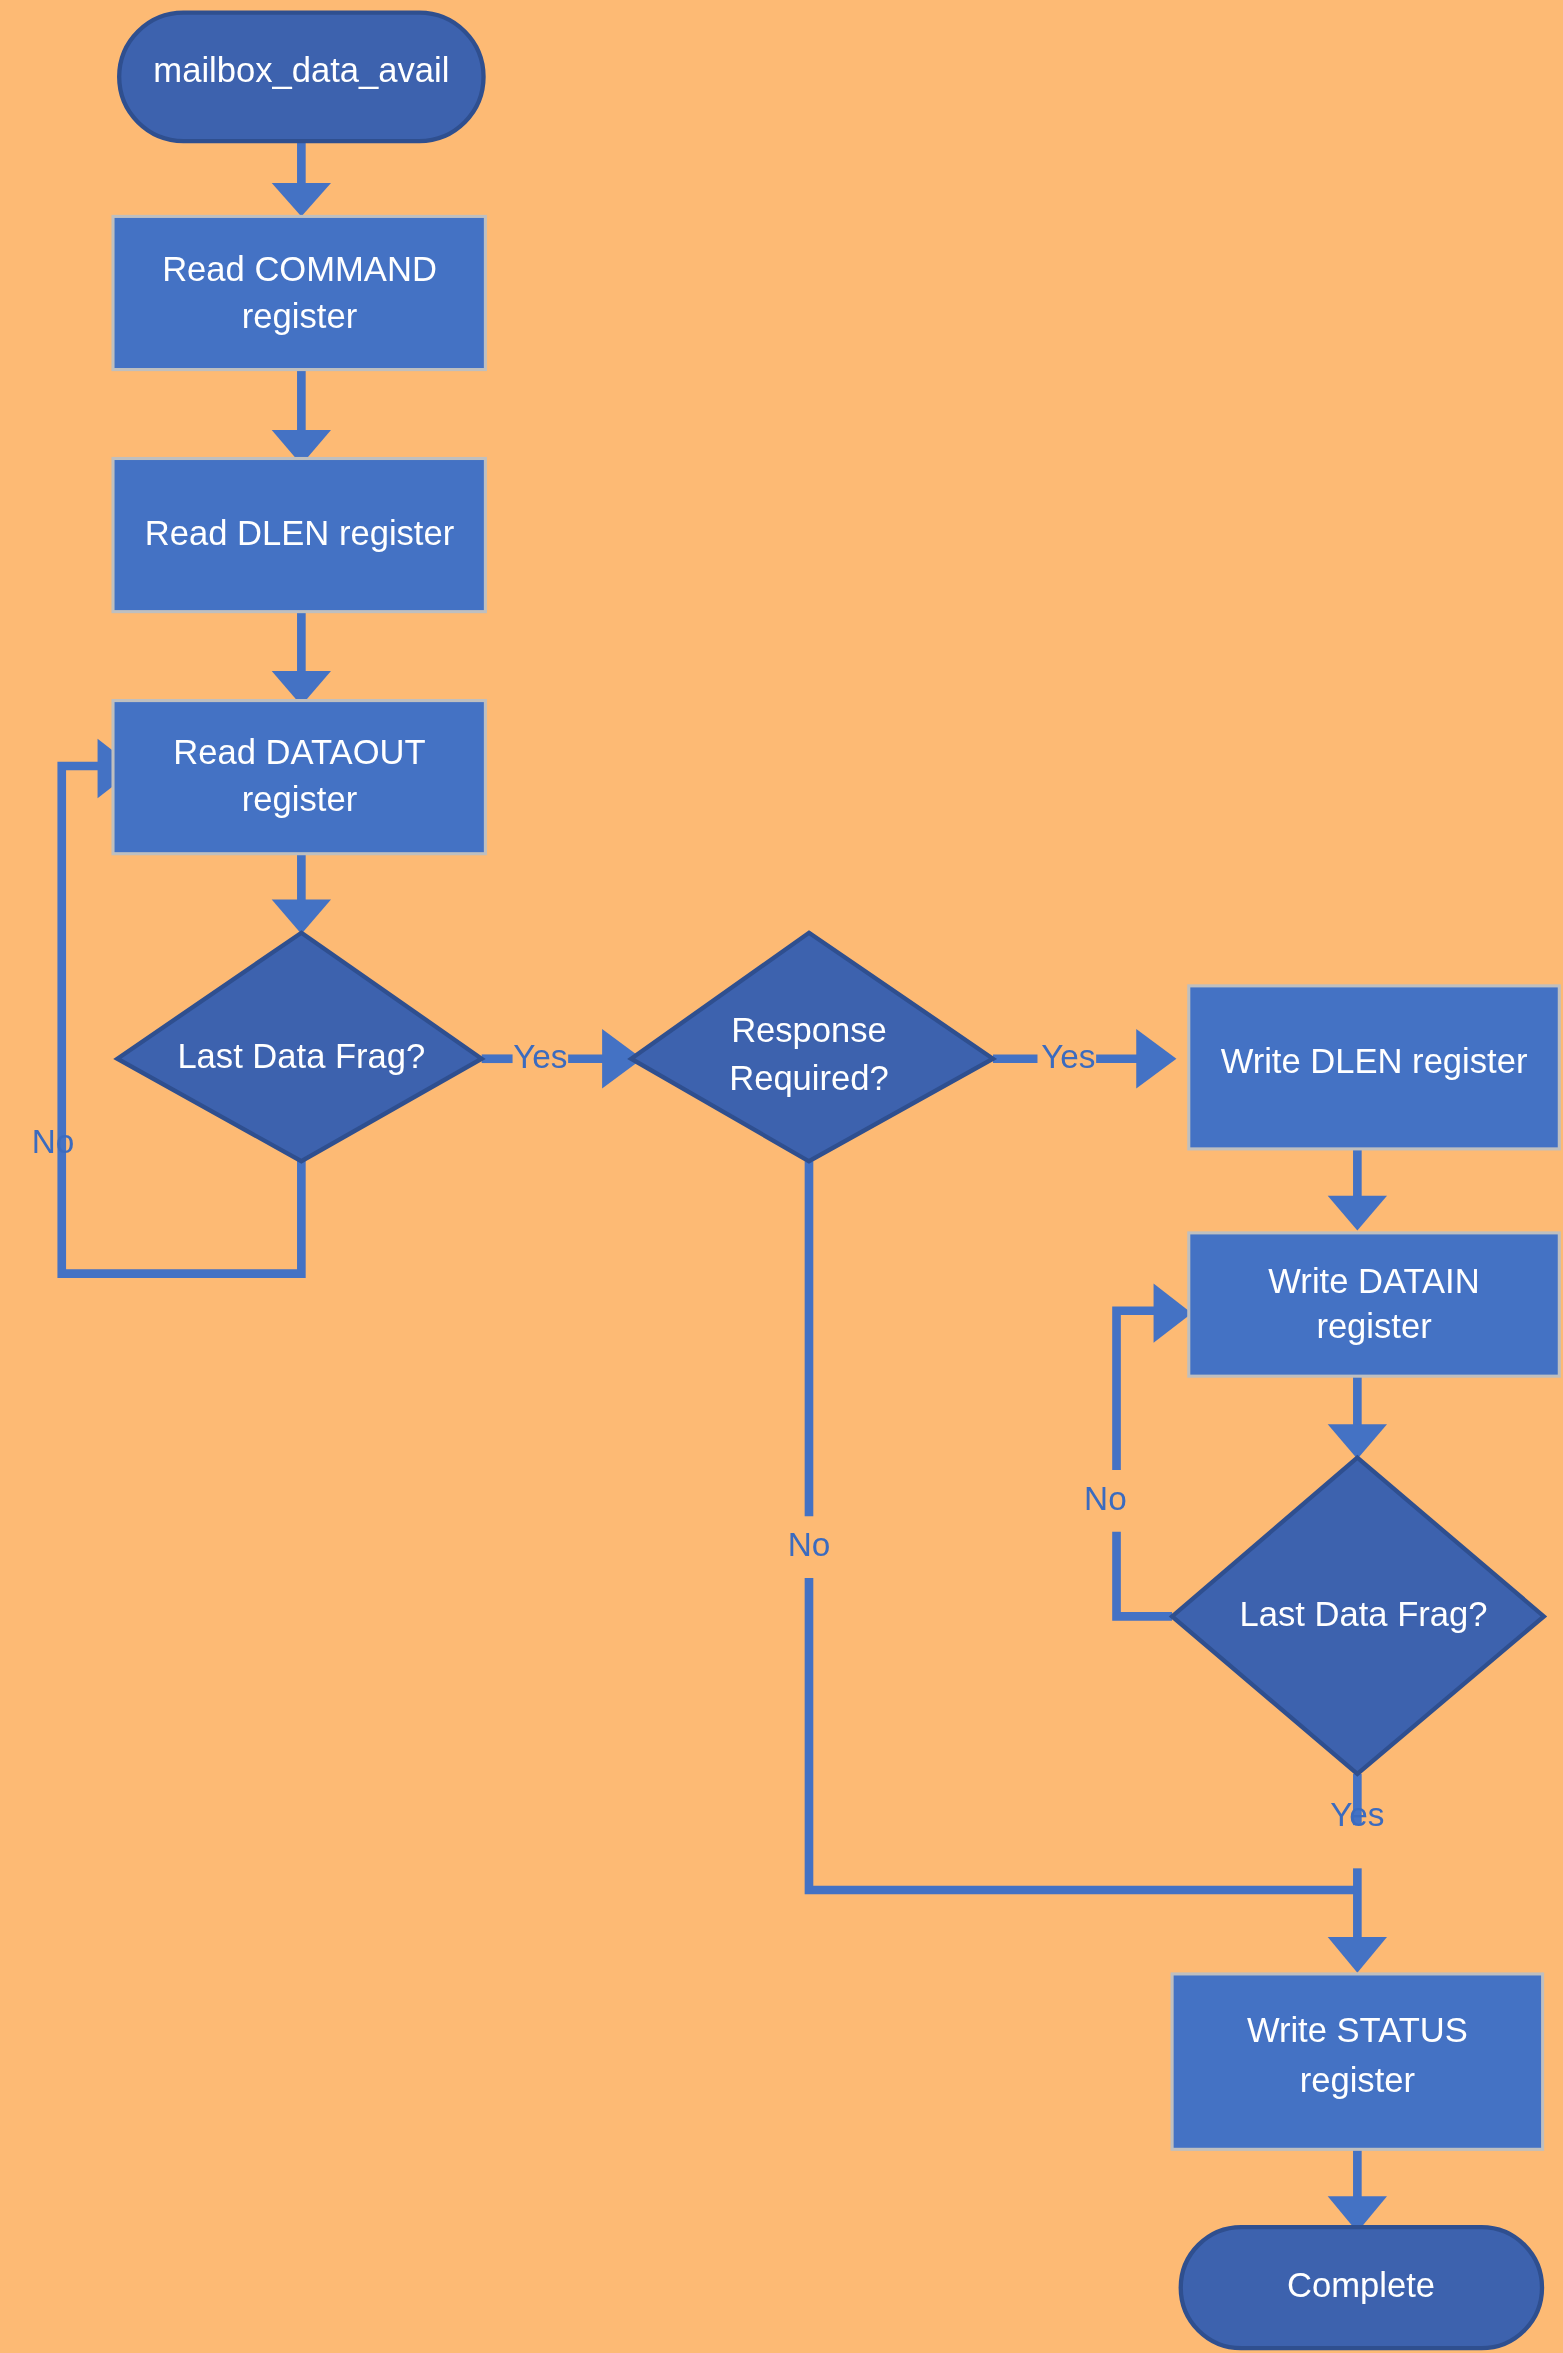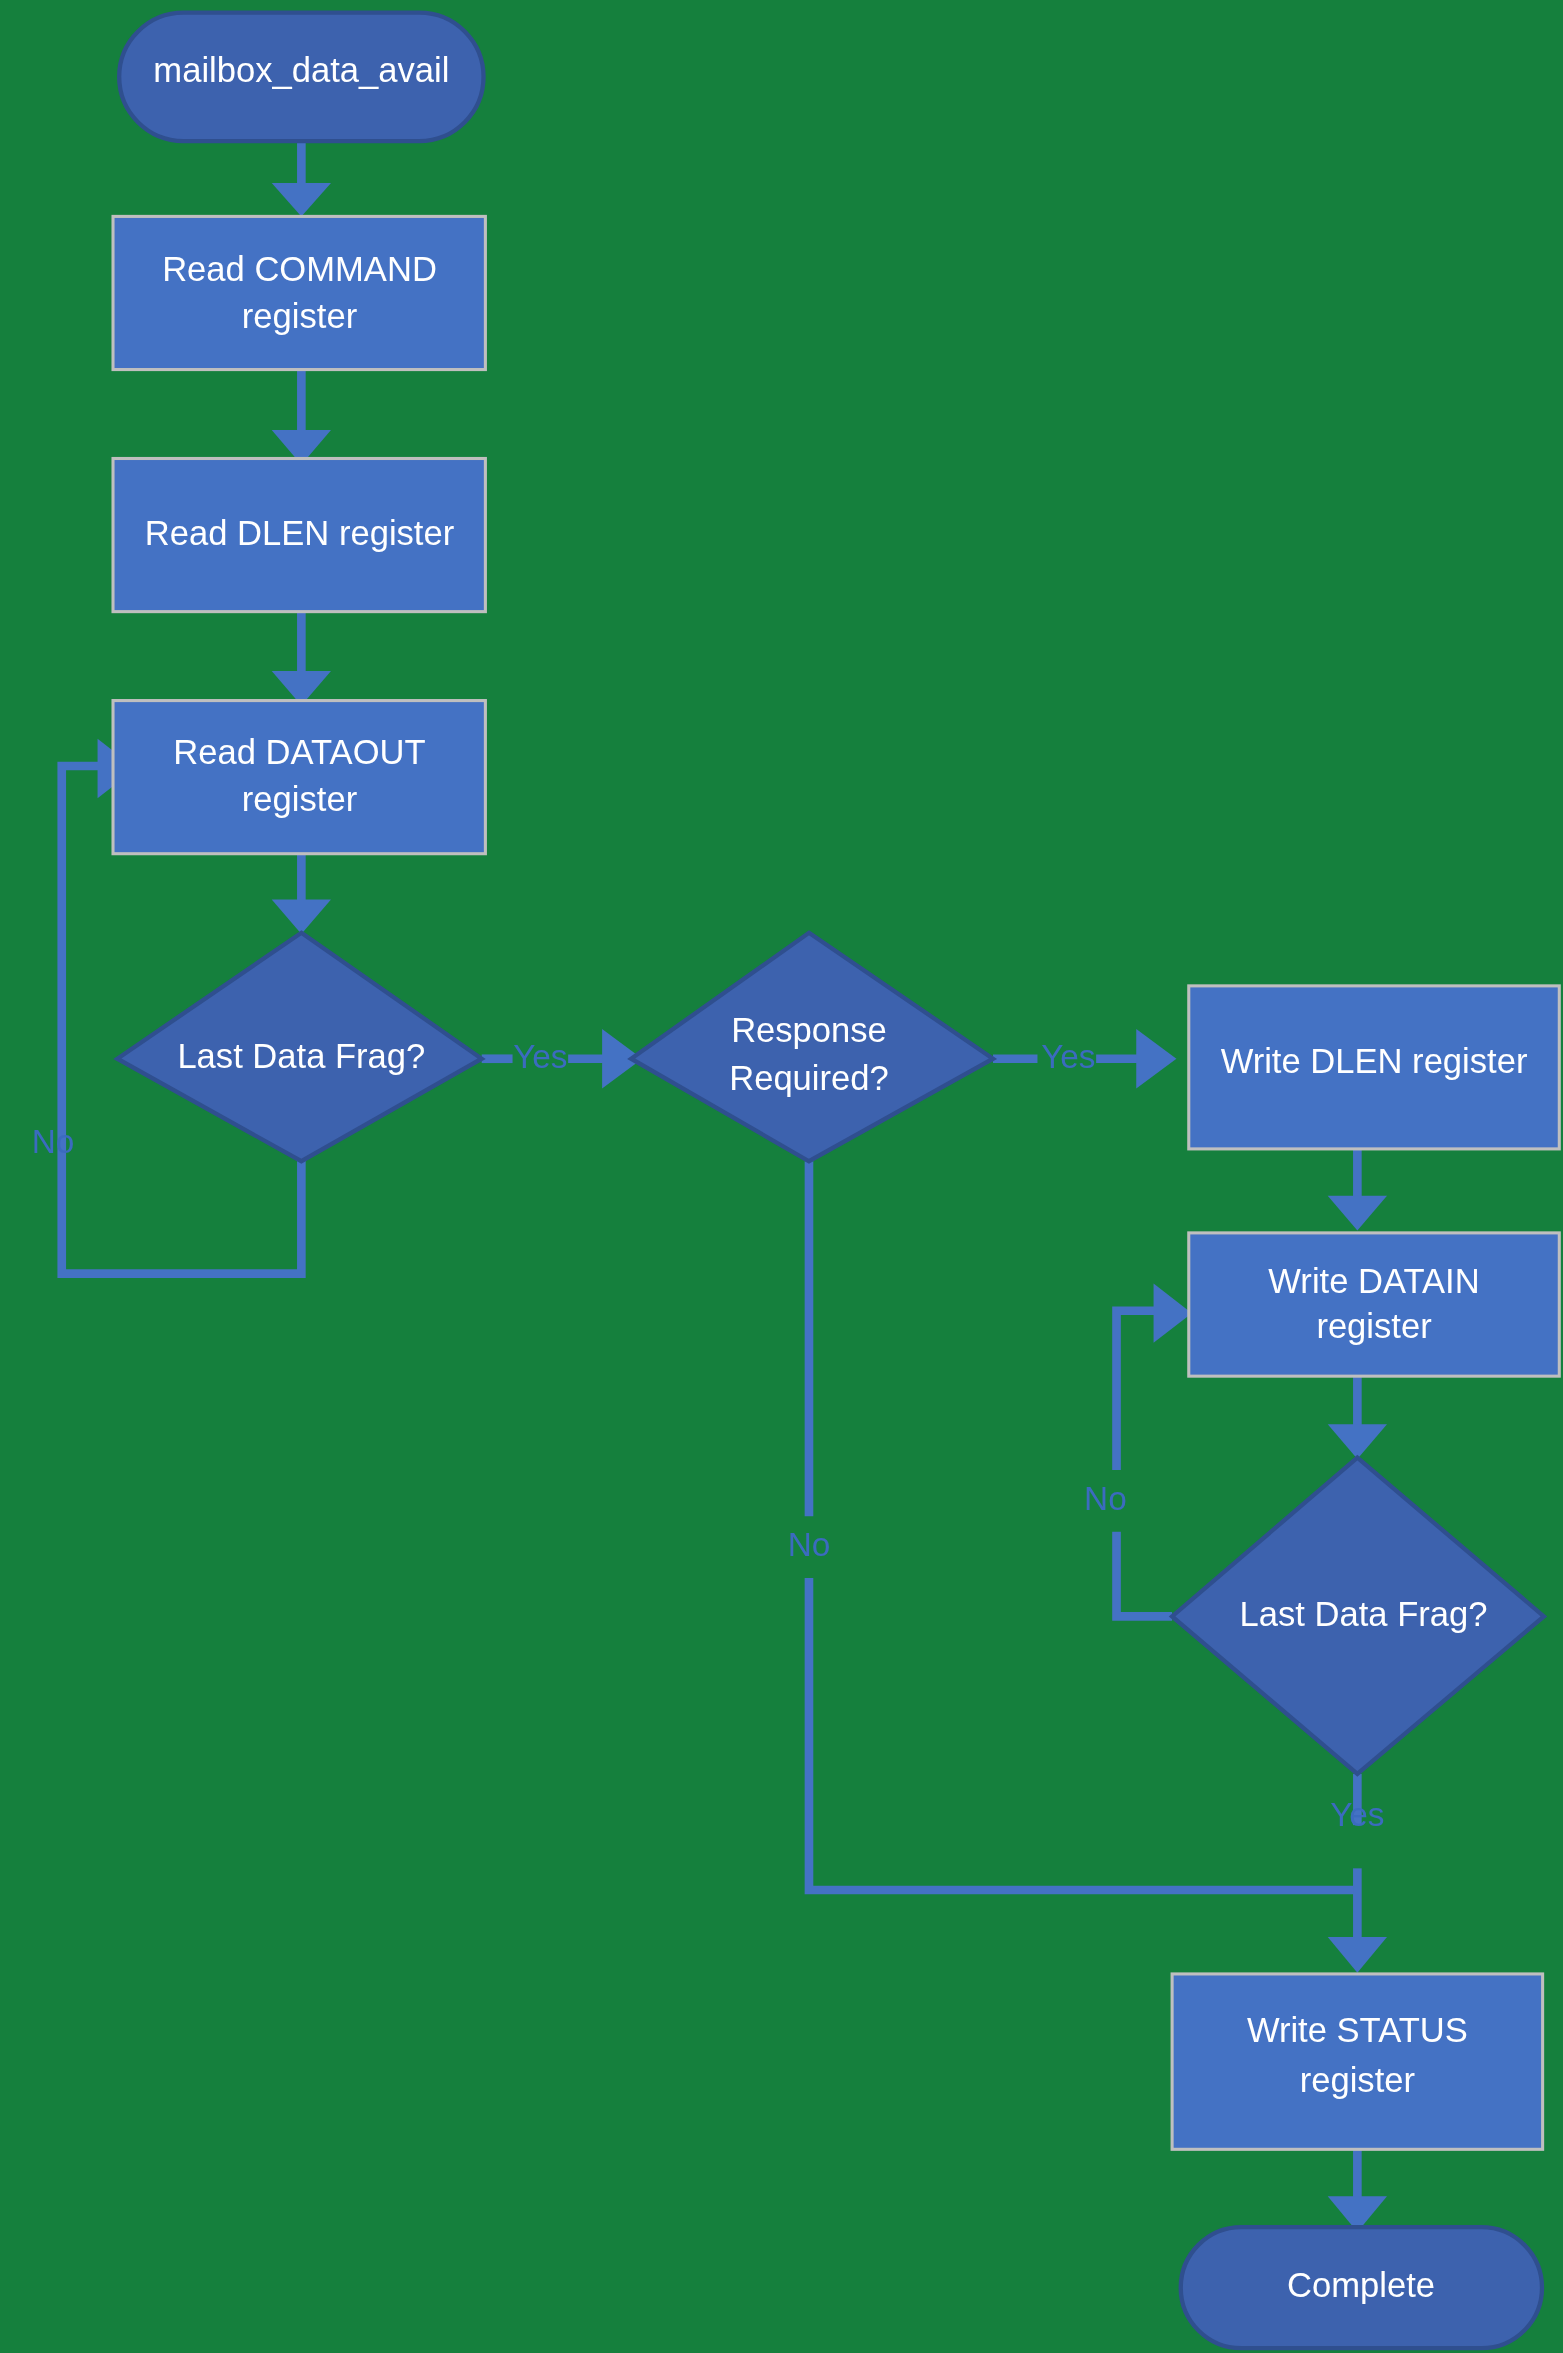--- a/index.html
+++ b/index.html
@@ -4,21 +4,21 @@
 <style>
   html, body {
     margin: 0;
     padding: 0;
     background: #ffffff;
   }
   #flowchart-root {
     position: relative;
     width: 1563px;
     height: 2354px;
-    background: #15803d;
+    background: #fdba74;
     font-family: "Liberation Sans", sans-serif;
   }
   svg.fc {
     display: block;
     width: 1563px;
     height: 2354px;
   }
   .node-text {
     fill: #ffffff;
     font-family: "Liberation Sans", sans-serif;

